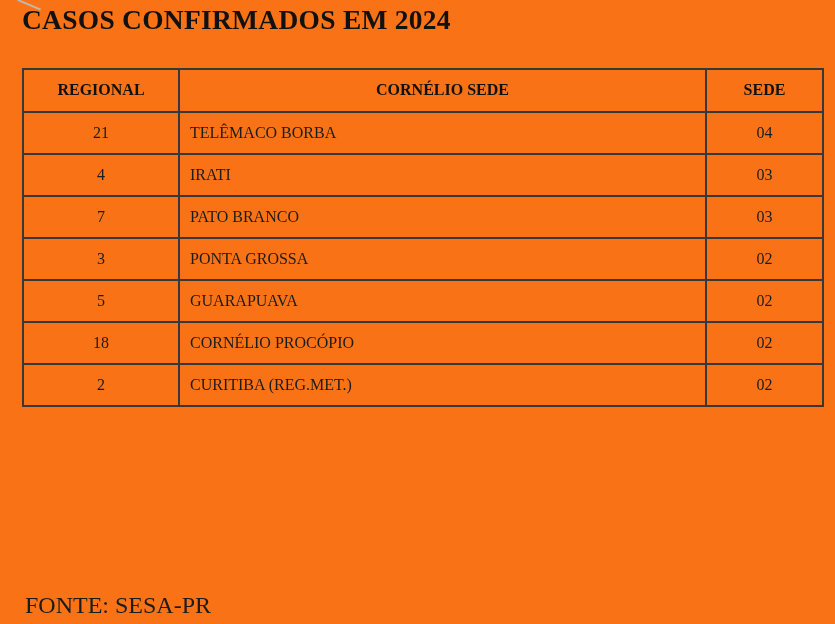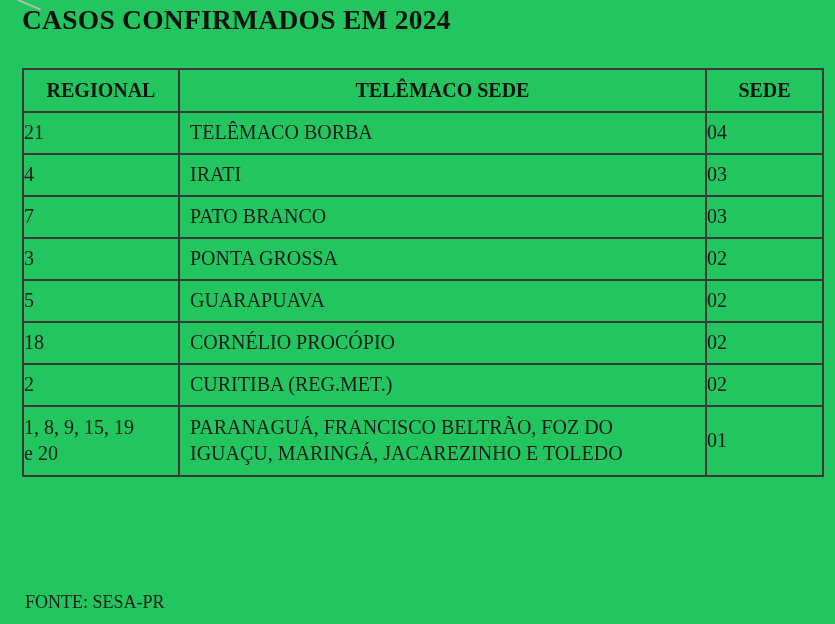--- a/index.html
+++ b/index.html
@@ -1,20 +1,20 @@
 <!DOCTYPE html>
 <html><head>
 <meta charset="utf-8">
 <style>
   html, body { margin: 0; padding: 0; }
   .screen {
     position: relative;
     width: 835px;
     height: 624px;
-    background: #22c55e;
+    background: #f97316;
     font-family: "Liberation Serif", serif;
     color: #1c1c1c;
     overflow: hidden;
   }
   .corner-fragment {
     position: absolute;
     left: 18px;
     top: -1px;
     width: 25px;
     height: 2px;
@@ -40,69 +40,69 @@
     top: 68px;
     width: 800px;
     border-collapse: collapse;
     table-layout: fixed;
   }
   .cases-table col.col-regional  { width: 156px; }
   .cases-table col.col-municipio { width: 527px; }
   .cases-table col.col-casos     { width: 117px; }
   .cases-table th, .cases-table td {
     border: 2px solid #383838;
-    font-size: 20px;
+    font-size: 16px;
     vertical-align: middle;
     padding: 0;
     white-space: pre-line;
     line-height: 1.28;
   }
   .cases-table th {
     height: 41px;
     font-weight: bold;
     text-align: center;
     color: #111111;
   }
   .cases-table td { height: 40px; }
   .cases-table tr.row-tall td { height: 68px; }
-  .cases-table td.cell-regional, .cases-table td.cell-casos { text-align: left; }
+  .cases-table td.cell-regional, .cases-table td.cell-casos { text-align: center; }
   .cases-table td.cell-municipio { text-align: left; padding-left: 10px; padding-right: 8px; }
   .wavy {
     text-decoration-style: wavy;
     text-decoration-color: #d96a5f;
     text-decoration-thickness: 1px;
     text-underline-offset: 4px;
     text-decoration-skip-ink: none;
   }
   .source-note {
     position: absolute;
     left: 25px;
     top: 592px;
-    font-size: 18px;
+    font-size: 24px;
     color: #1c1c1c;
   }
 </style>
 </head>
 <body>
 
 <div class="screen">
   <div class="corner-fragment"></div>
 
   <h1 class="page-title">CASOS CONFIRMADOS EM 2024</h1>
 
   <table class="cases-table">
     <colgroup>
       <col class="col-regional">
       <col class="col-municipio">
       <col class="col-casos">
     </colgroup>
     <thead>
       <tr>
         <th>REGIONAL</th>
-        <th>TELÊMACO SEDE</th>
+        <th>CORNÉLIO SEDE</th>
         <th>SEDE</th>
       </tr>
     </thead>
     <tbody>
         <tr>
           <td class="cell-regional">21</td>
           <td class="cell-municipio"><span>TELÊMACO BORBA</span></td>
           <td class="cell-casos">04</td>
         </tr>
         <tr>
@@ -128,24 +128,17 @@
         <tr>
           <td class="cell-regional">18</td>
           <td class="cell-municipio"><span>CORNÉLIO PROCÓPIO</span></td>
           <td class="cell-casos">02</td>
         </tr>
         <tr>
           <td class="cell-regional">2</td>
           <td class="cell-municipio"><span>CURITIBA (</span><span class="wavy">REG.MET.</span><span>)</span></td>
           <td class="cell-casos">02</td>
         </tr>
-        <tr class="row-tall">
-          <td class="cell-regional">1, 8, 9, 15, 19
-e 20</td>
-          <td class="cell-municipio"><span>PARANAGUÁ, FRANCISCO BELTRÃO, FOZ DO
-IGUAÇU, MARINGÁ, JACAREZINHO E TOLEDO</span></td>
-          <td class="cell-casos">01</td>
-        </tr>
       </tbody>
   </table>
 
   <div class="source-note"><span>FONTE: </span><span class="wavy">SESA-PR</span></div>
 </div>
 
 </body></html>

